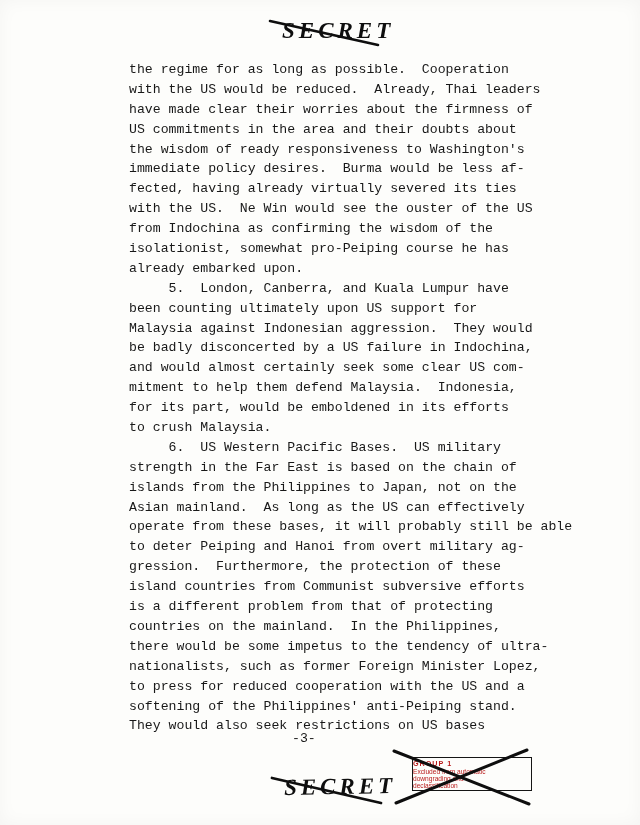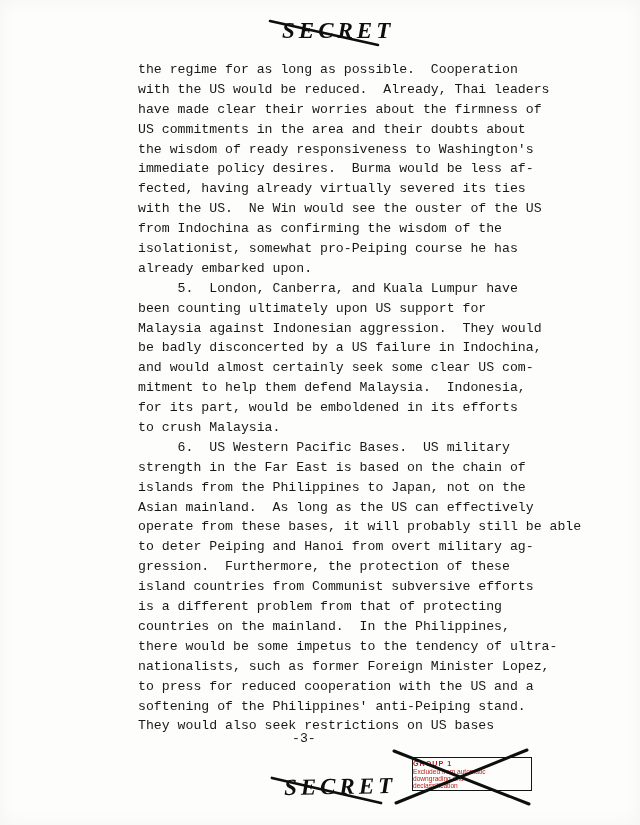--- a/index.html
+++ b/index.html
@@ -20,21 +20,20 @@
   .doc-body {
     position: absolute;
     left: 129px;
     top: 60px;
     width: 470px;
     font-family: "Liberation Mono", "DejaVu Sans Mono", monospace;
     font-size: 13.2px;
     line-height: 19.9px;
     color: #181818;
     white-space: pre;
-    margin-left: 9px;
   }
   .tline { height: 19.9px; }
   .tline .u {
     text-underline-offset: 3px;
     text-decoration-thickness: 1px;
   }
   .page-number {
     position: absolute;
     left: 292px;
     top: 731px;

